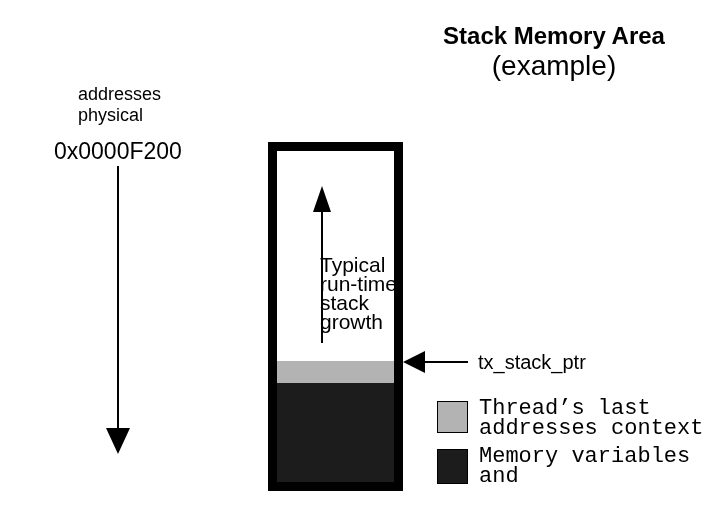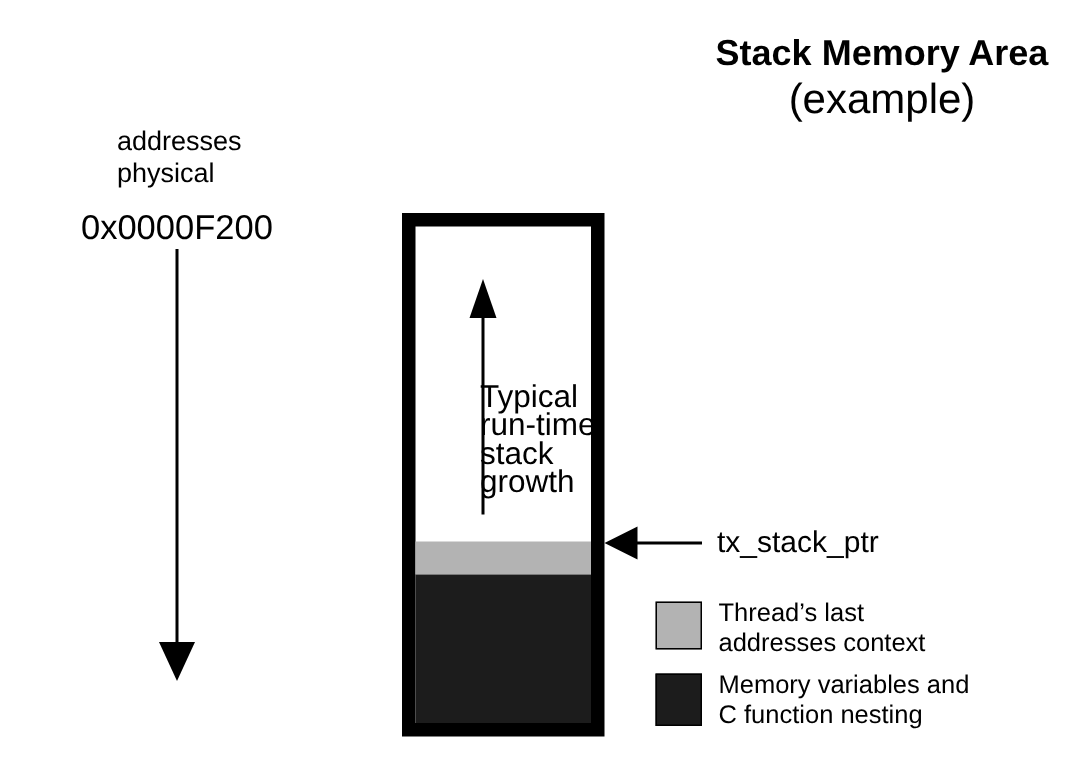--- a/index.html
+++ b/index.html
@@ -5,21 +5,21 @@
   :root{
     --color-gray:#b3b3b3;
     --color-dark:#1c1c1c;
     --color-line:#000000;
   }
   *{margin:0;padding:0;box-sizing:border-box;}
   body{background:#ffffff;font-family:"Liberation Sans",sans-serif;color:#000;}
   .canvas{position:relative;width:724px;height:522px;background:#ffffff;overflow:hidden;}
 
   
-  .title-block{position:absolute;left:458px;top:21px;width:260px;text-align:center;line-height:30px;}
+  .title-block{position:absolute;left:424px;top:21px;width:260px;text-align:center;line-height:30px;}
   .title-main{font-size:24px;font-weight:bold;}
   .title-sub{font-size:28px;}
 
   
   .phys-label{position:absolute;left:78px;top:84px;font-size:18px;line-height:21px;}
   .phys-label span{display:block;}
   .addr-top{position:absolute;left:54px;top:138px;font-size:23px;}
   .addr-bottom{position:absolute;left:47px;top:457px;font-size:23px;}
   .addr-line{position:absolute;left:117px;top:166px;width:2px;height:263px;background:var(--color-line);}
   .addr-head{position:absolute;left:106px;top:428px;width:0;height:0;
@@ -43,21 +43,21 @@
   .ptr-head{position:absolute;left:403px;top:351px;width:0;height:0;
     border-top:11px solid transparent;border-bottom:11px solid transparent;
     border-right:22px solid var(--color-line);}
   .ptr-line{position:absolute;left:424px;top:361px;width:44px;height:2px;background:var(--color-line);}
   .ptr-label{position:absolute;left:478px;top:351px;font-size:20px;font-weight:normal;}
 
   
   .legend-swatch{position:absolute;left:437px;border:1px solid var(--color-line);}
   .legend-swatch.gray{top:401px;width:31px;height:32px;background:var(--color-gray);}
   .legend-swatch.dark{top:449px;width:31px;height:35px;background:var(--color-dark);}
-  .legend-text{position:absolute;left:479px;font-size:17px;line-height:20px;}
+  .legend-text{position:absolute;left:479px;font-size:22px;line-height:20px;font-family:Liberation Mono, monospace;}
   .legend-text.first{top:399px;}
   .legend-text.second{top:447px;}
   .legend-text span{display:block;}
 </style>
 </head>
 <body>
 
 <div class="canvas">
 
   <div class="title-block">
@@ -94,17 +94,16 @@
 
   <div>
     <div class="legend-swatch gray"></div>
     <div class="legend-text first">
       <span>Thread’s last</span>
       <span>addresses context</span>
     </div>
     <div class="legend-swatch dark"></div>
     <div class="legend-text second">
       <span>Memory variables and</span>
-      <span>C function nesting</span>
     </div>
   </div>
 
 </div>
 
 </body></html>

